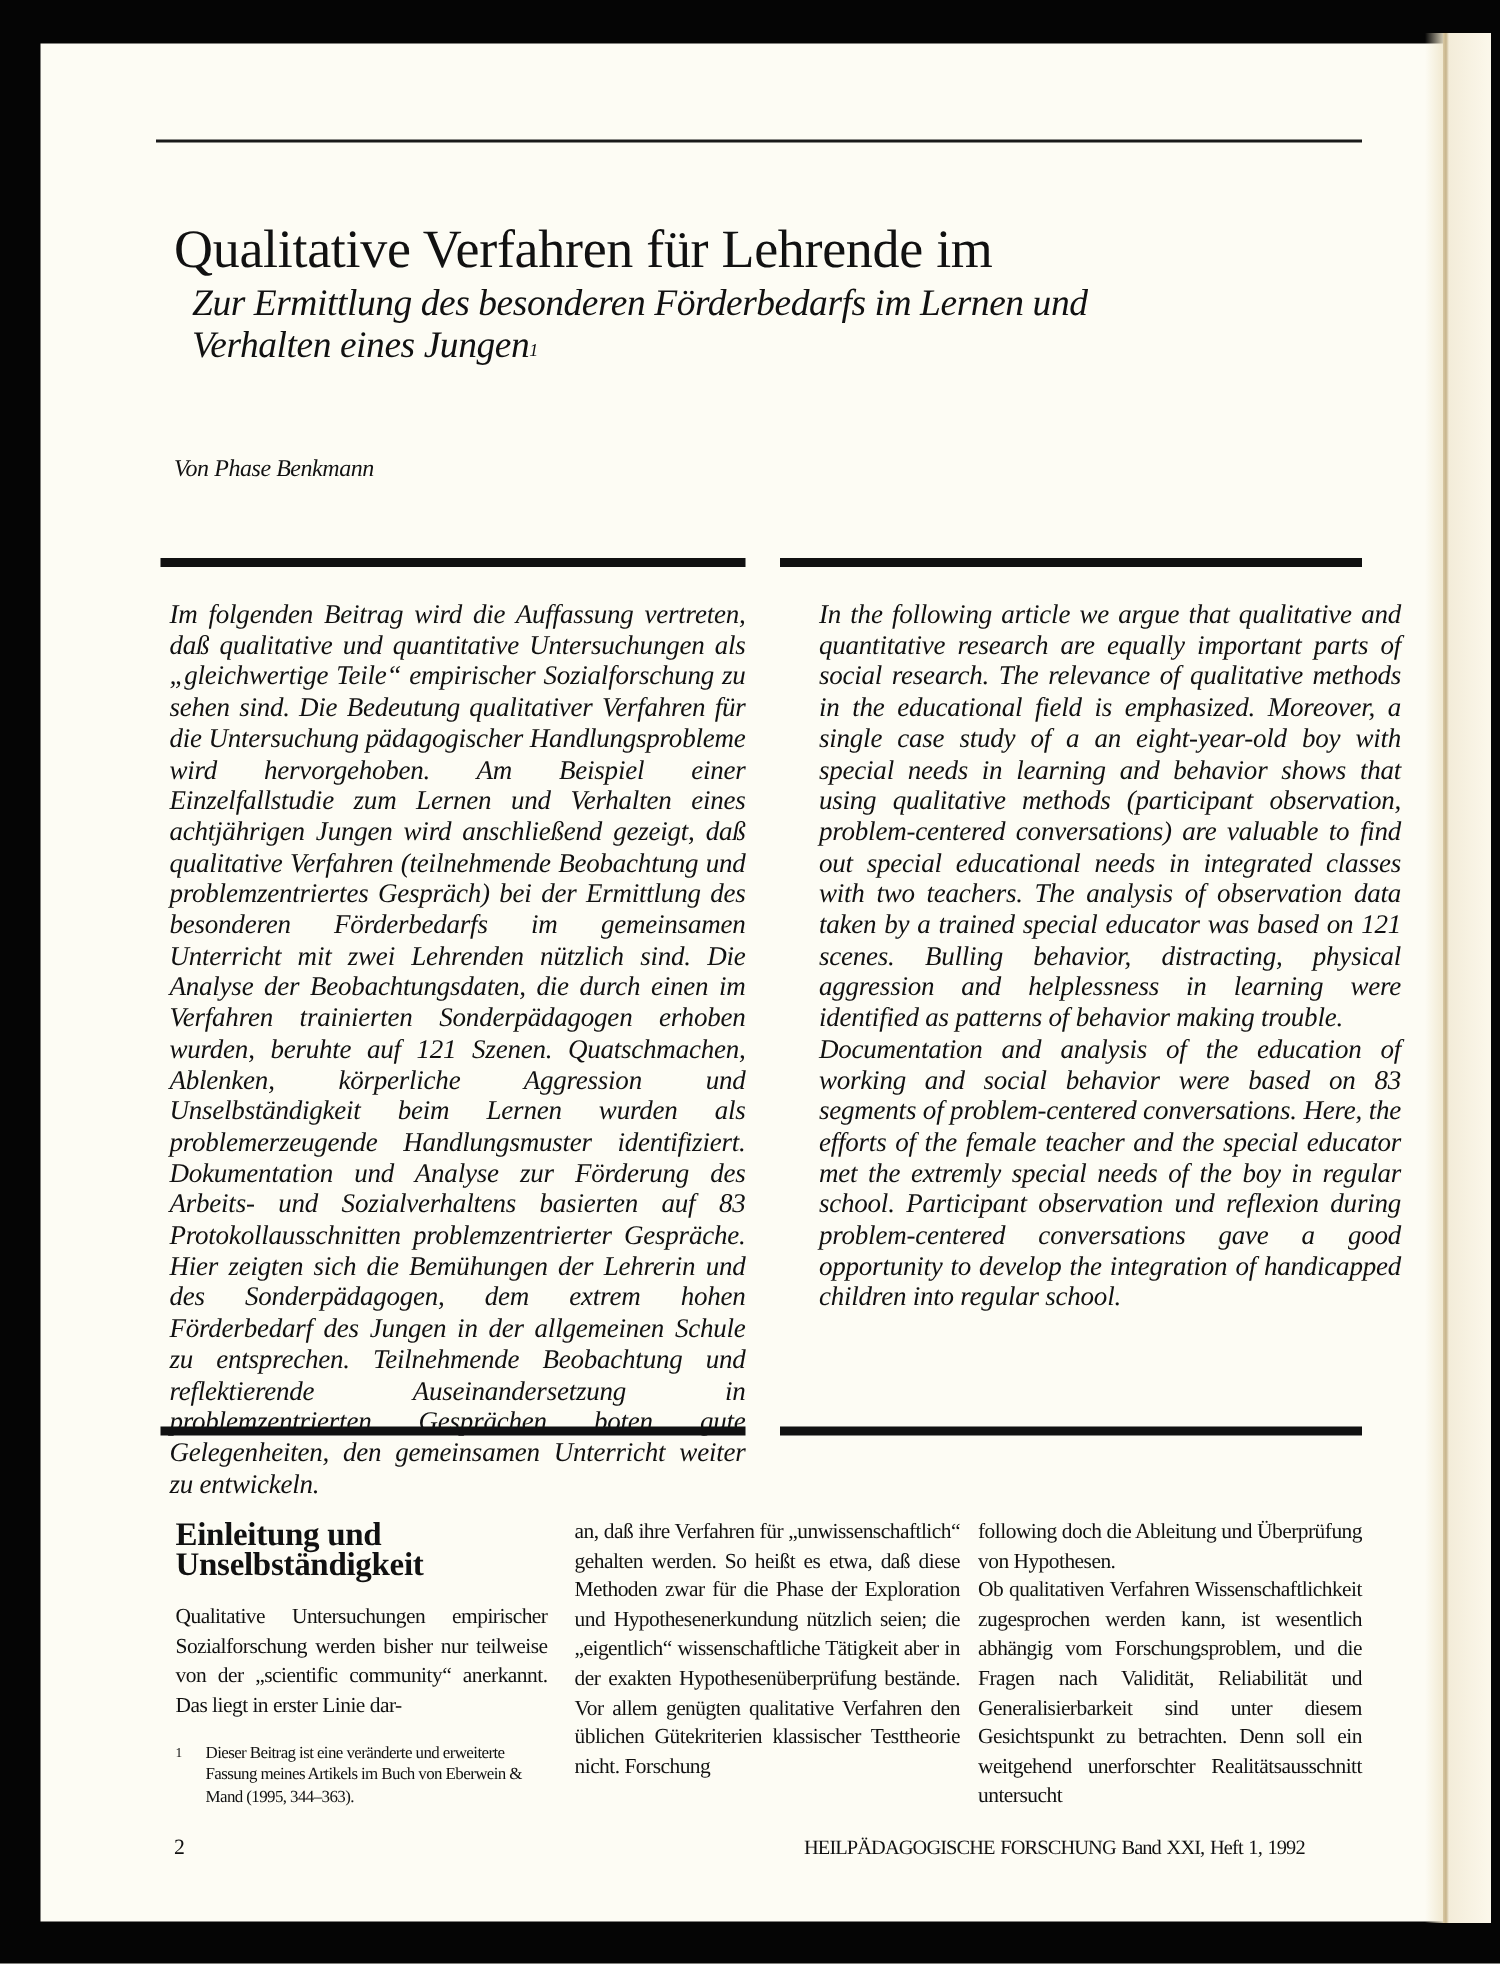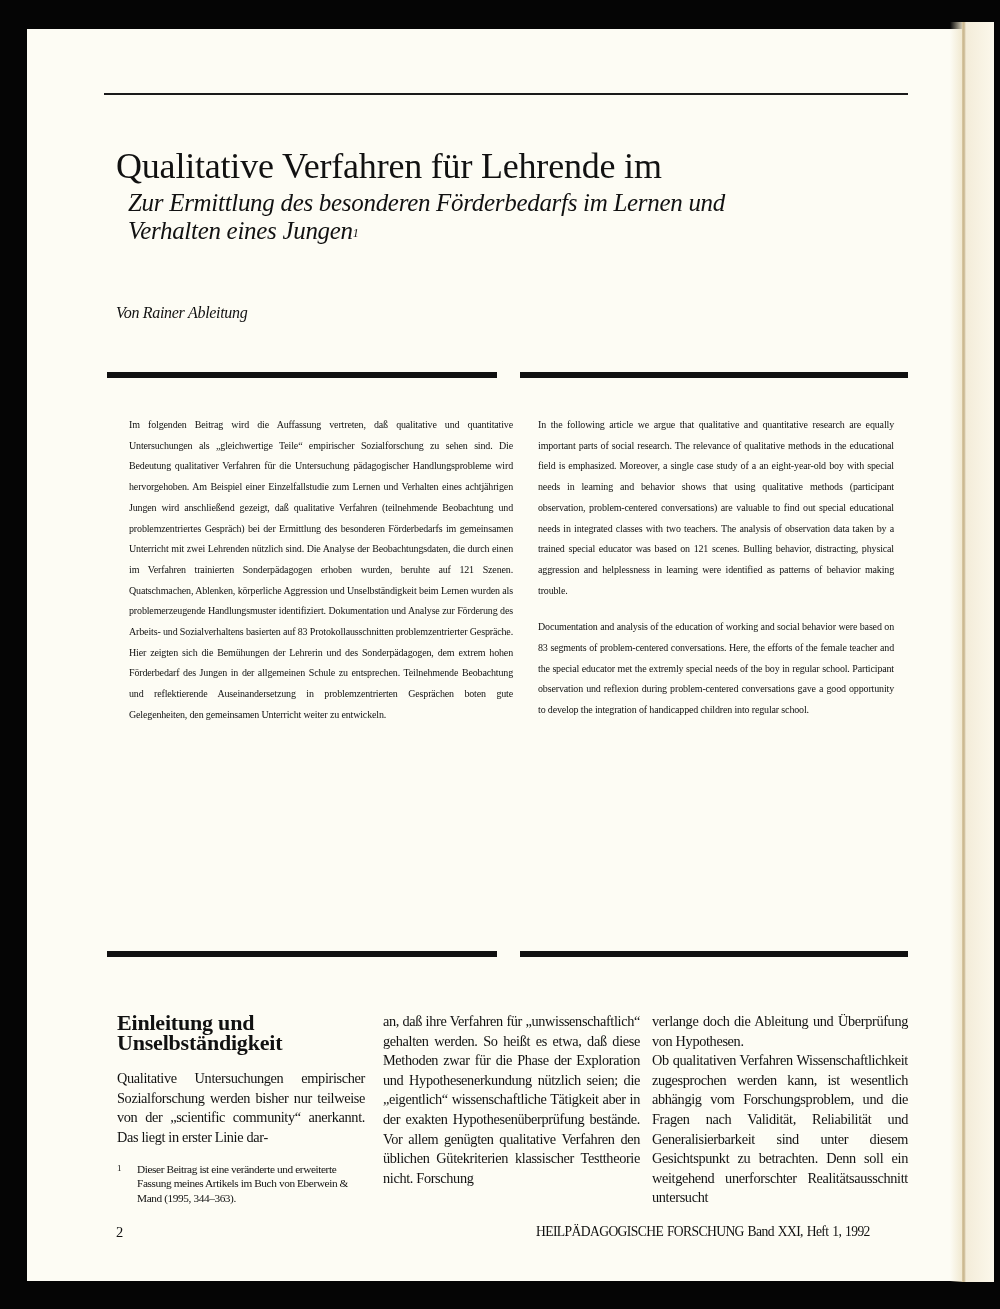--- a/index.html
+++ b/index.html
@@ -38,26 +38,26 @@
     .subtitle sup { font-size: 12px; vertical-align: top; position: relative; top: 2px; }
     .author {
       left: 116px; top: 304px; font-style: italic; font-size: 16px; letter-spacing: -0.3px;
     }
     .thick-rule { height: 6px; background: #111; }
     .r1 { left: 107px; top: 372px; width: 390px; }
     .r2 { left: 520px; top: 372px; width: 388px; }
     .r3 { left: 107px; top: 951px; width: 390px; }
     .r4 { left: 520px; top: 951px; width: 388px; }
     .abstract {
-      font-size: 10px; line-height: 20.7px;
-      text-align: justify; margin: 16px;
+      font-style: italic; font-size: 18px; line-height: 20.7px;
+      text-align: justify; margin: 0;
       letter-spacing: -0.15px;
     }
     .abs-de { left: 113px; top: 399px; width: 384px; }
-    .abs-en { left: 522px; top: 399px; width: 388px; }
+    .abs-en { left: 546px; top: 399px; width: 388px; }
     .body-col {
       font-size: 14.3px; line-height: 19.6px; text-align: justify; margin: 0;
       letter-spacing: -0.35px;
     }
     .section-heading {
       left: 117px; top: 1013px; width: 250px;
       font-weight: bold; font-size: 22px; line-height: 20px; margin: 0;
       letter-spacing: -0.2px;
     }
     .col1 { left: 117px; top: 1069px; width: 248px; }
@@ -84,21 +84,21 @@
 <div class="abs title-block">
   <h1 class="title">
     <span>Qualitative Verfahren für Lehrende im</span><br>
   </h1>
   <h2 class="subtitle">
     <span>Zur Ermittlung des besonderen Förderbedarfs im Lernen und</span><br>
     <span>Verhalten eines Jungen</span><sup>1</sup>
   </h2>
 </div>
 
-<div class="abs author">Von Rainer Ableitung</div>
+<div class="abs author">Von Phase Benkmann</div>
 
 <div class="abs thick-rule r1"></div>
 <div class="abs thick-rule r2"></div>
 
 <p class="abs abstract abs-de">Im folgenden Beitrag wird die Auffassung vertreten, daß qualitative und quantitative Untersuchungen als „gleichwertige Teile“ empirischer Sozialforschung zu sehen sind. Die Bedeutung qualitativer Verfahren für die Untersuchung pädagogischer Handlungsprobleme wird hervorgehoben. Am Beispiel einer Einzelfallstudie zum Lernen und Verhalten eines achtjährigen Jungen wird anschließend gezeigt, daß qualitative Verfahren (teilnehmende Beobachtung und problemzentriertes Gespräch) bei der Ermittlung des besonderen Förderbedarfs im gemeinsamen Unterricht mit zwei Lehrenden nützlich sind. Die Analyse der Beobachtungsdaten, die durch einen im Verfahren trainierten Sonderpädagogen erhoben wurden, beruhte auf 121 Szenen. Quatschmachen, Ablenken, körperliche Aggression und Unselbständigkeit beim Lernen wurden als problemerzeugende Handlungsmuster identifiziert. Dokumentation und Analyse zur Förderung des Arbeits- und Sozialverhaltens basierten auf 83 Protokollausschnitten problemzentrierter Gespräche. Hier zeigten sich die Bemühungen der Lehrerin und des Sonderpädagogen, dem extrem hohen Förderbedarf des Jungen in der allgemeinen Schule zu entsprechen. Teilnehmende Beobachtung und reflektierende Auseinandersetzung in problemzentrierten Gesprächen boten gute Gelegenheiten, den gemeinsamen Unterricht weiter zu entwickeln.</p>
 <div class="abs abs-en">
   <p class="abstract">In the following article we argue that qualitative and quantitative research are equally important parts of social research. The relevance of qualitative methods in the educational field is emphasized. Moreover, a single case study of a an eight-year-old boy with special needs in learning and behavior shows that using qualitative methods (participant observation, problem-centered conversations) are valuable to find out special educational needs in integrated classes with two teachers. The analysis of observation data taken by a trained special educator was based on 121 scenes. Bulling behavior, distracting, physical aggression and helplessness in learning were identified as patterns of behavior making trouble.</p>
   <p class="abstract">Documentation and analysis of the education of working and social behavior were based on 83 segments of problem-centered conversations. Here, the efforts of the female teacher and the special educator met the extremly special needs of the boy in regular school. Participant observation und reflexion during problem-centered conversations gave a good opportunity to develop the integration of handicapped children into regular school.</p>
 </div>
 
@@ -106,21 +106,21 @@
 <div class="abs thick-rule r4"></div>
 
 <h3 class="abs section-heading">
   <span>Einleitung und</span><br>
   <span>Unselbständigkeit</span>
 </h3>
 
 <p class="abs body-col col1">Qualitative Untersuchungen empirischer Sozialforschung werden bisher nur teilweise von der „scientific community“ anerkannt. Das liegt in erster Linie dar-</p>
 <p class="abs body-col col2">an, daß ihre Verfahren für „unwissenschaftlich“ gehalten werden. So heißt es etwa, daß diese Methoden zwar für die Phase der Exploration und Hypothesenerkundung nützlich seien; die „eigentlich“ wissenschaftliche Tätigkeit aber in der exakten Hypothesenüberprüfung bestände. Vor allem genügten qualitative Verfahren den üblichen Gütekriterien klassischer Testtheorie nicht. Forschung</p>
 <div class="abs col3">
-  <p class="body-col">verlange doch die Ableitung und Überprüfung von Hypothesen.</p>
+  <p class="body-col">following doch die Ableitung und Überprüfung von Hypothesen.</p>
   <p class="body-col">Ob qualitativen Verfahren Wissenschaftlichkeit zugesprochen werden kann, ist wesentlich abhängig vom Forschungsproblem, und die Fragen nach Validität, Reliabilität und Generalisierbarkeit sind unter diesem Gesichtspunkt zu betrachten. Denn soll ein weitgehend unerforschter Realitätsausschnitt untersucht</p>
 </div>
 
 <div class="abs footnote">
   <span class="fn-mark">1</span>
   <span>Dieser Beitrag ist eine veränderte und erweiterte Fassung meines Artikels im Buch von Eberwein &amp; Mand (1995, 344–363).</span>
 </div>
 
 <div class="abs footer-left">2</div>
 <div class="abs footer-right">HEILPÄDAGOGISCHE FORSCHUNG  Band XXI, Heft 1, 1992</div>

